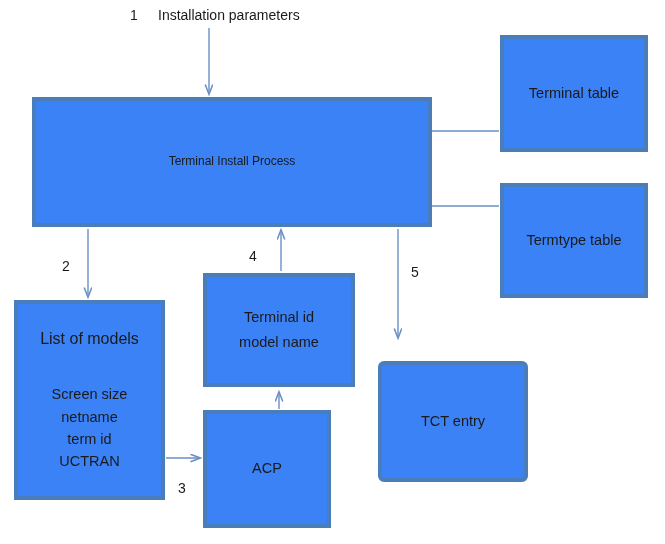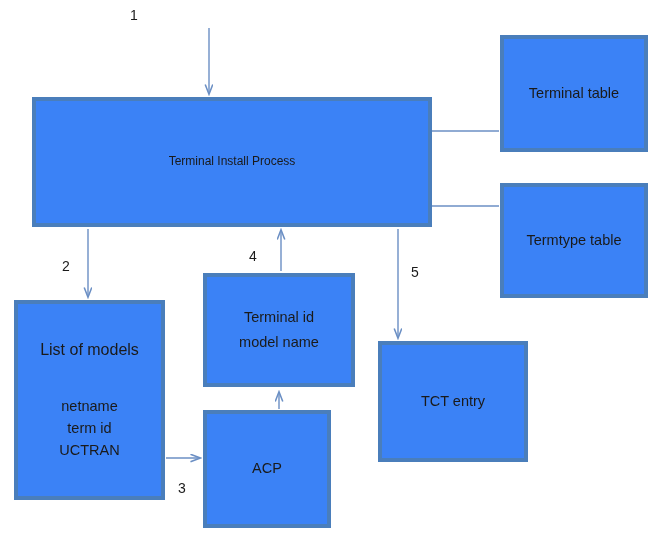--- a/index.html
+++ b/index.html
@@ -31,21 +31,21 @@
   .node .line {
     display: block;
     white-space: pre;
   }
   .node-terminal-install-process { left: 12px;  top: 97px;  width: 400px; height: 130px; font-size: 12px; margin-left: 20px; }
   .node-terminal-table           { left: 500px; top: 35px;  width: 148px; height: 117px; font-size: 14.5px; }
   .node-termtype-table           { left: 500px; top: 183px; width: 148px; height: 115px; font-size: 14.5px; }
   .node-list-of-models           { left: 14px;  top: 300px; width: 151px; height: 200px; font-size: 14.5px; }
   .node-terminal-id-model-name   { left: 203px; top: 273px; width: 152px; height: 114px; font-size: 14.5px; }
   .node-acp                      { left: 203px; top: 410px; width: 128px; height: 118px; font-size: 14.5px; }
-  .node-tct-entry                { left: 378px; top: 341px; width: 150px; height: 121px; font-size: 14.5px; }
+  .node-tct-entry                { left: 378px; top: 361px; width: 150px; height: 121px; font-size: 14.5px; border-radius: 6px; }
 
   .node-list-of-models .title { font-size: 16px; margin-bottom: 34px; }
   .node-list-of-models .attr  { font-size: 14.5px; line-height: 1.52; }
   .node-terminal-id-model-name .line { line-height: 1.72; }
 
   .label {
     position: absolute;
     font-size: 14px;
     color: #1a1a1a;
     white-space: pre;
@@ -104,40 +104,42 @@
     <g>
       <line x1="166" y1="458" x2="200" y2="458" stroke="#6b8fc4" stroke-width="1.4" marker-end="url(#arrowhead)"></line>
     </g>
 
     <g>
       <line x1="279" y1="409" x2="279" y2="392" stroke="#6b8fc4" stroke-width="1.4" marker-end="url(#arrowhead)"></line>
     </g>
   </svg>
 
   <div class="label label-num-1">1</div>
+  <div class="label label-text-1">Installation parameters</div>
 
   <div class="label label-num-2">2</div>
   <div class="label label-num-3">3</div>
   <div class="label label-num-4">4</div>
   <div class="label label-num-5">5</div>
 
   <div class="node node-terminal-install-process">
     <span class="line">Terminal Install Process</span>
   </div>
 
   <div class="node node-terminal-table">
     <span class="line">Terminal table</span>
   </div>
 
   <div class="node node-termtype-table">
     <span class="line">Termtype table</span>
   </div>
 
   <div class="node node-list-of-models">
     <span class="line title">List of models</span>
+    <span class="line attr">Screen size</span>
     <span class="line attr">netname</span>
     <span class="line attr">term id</span>
     <span class="line attr">UCTRAN</span>
   </div>
 
   <div class="node node-terminal-id-model-name">
     <span class="line">Terminal id</span>
     <span class="line">model name</span>
   </div>
 

